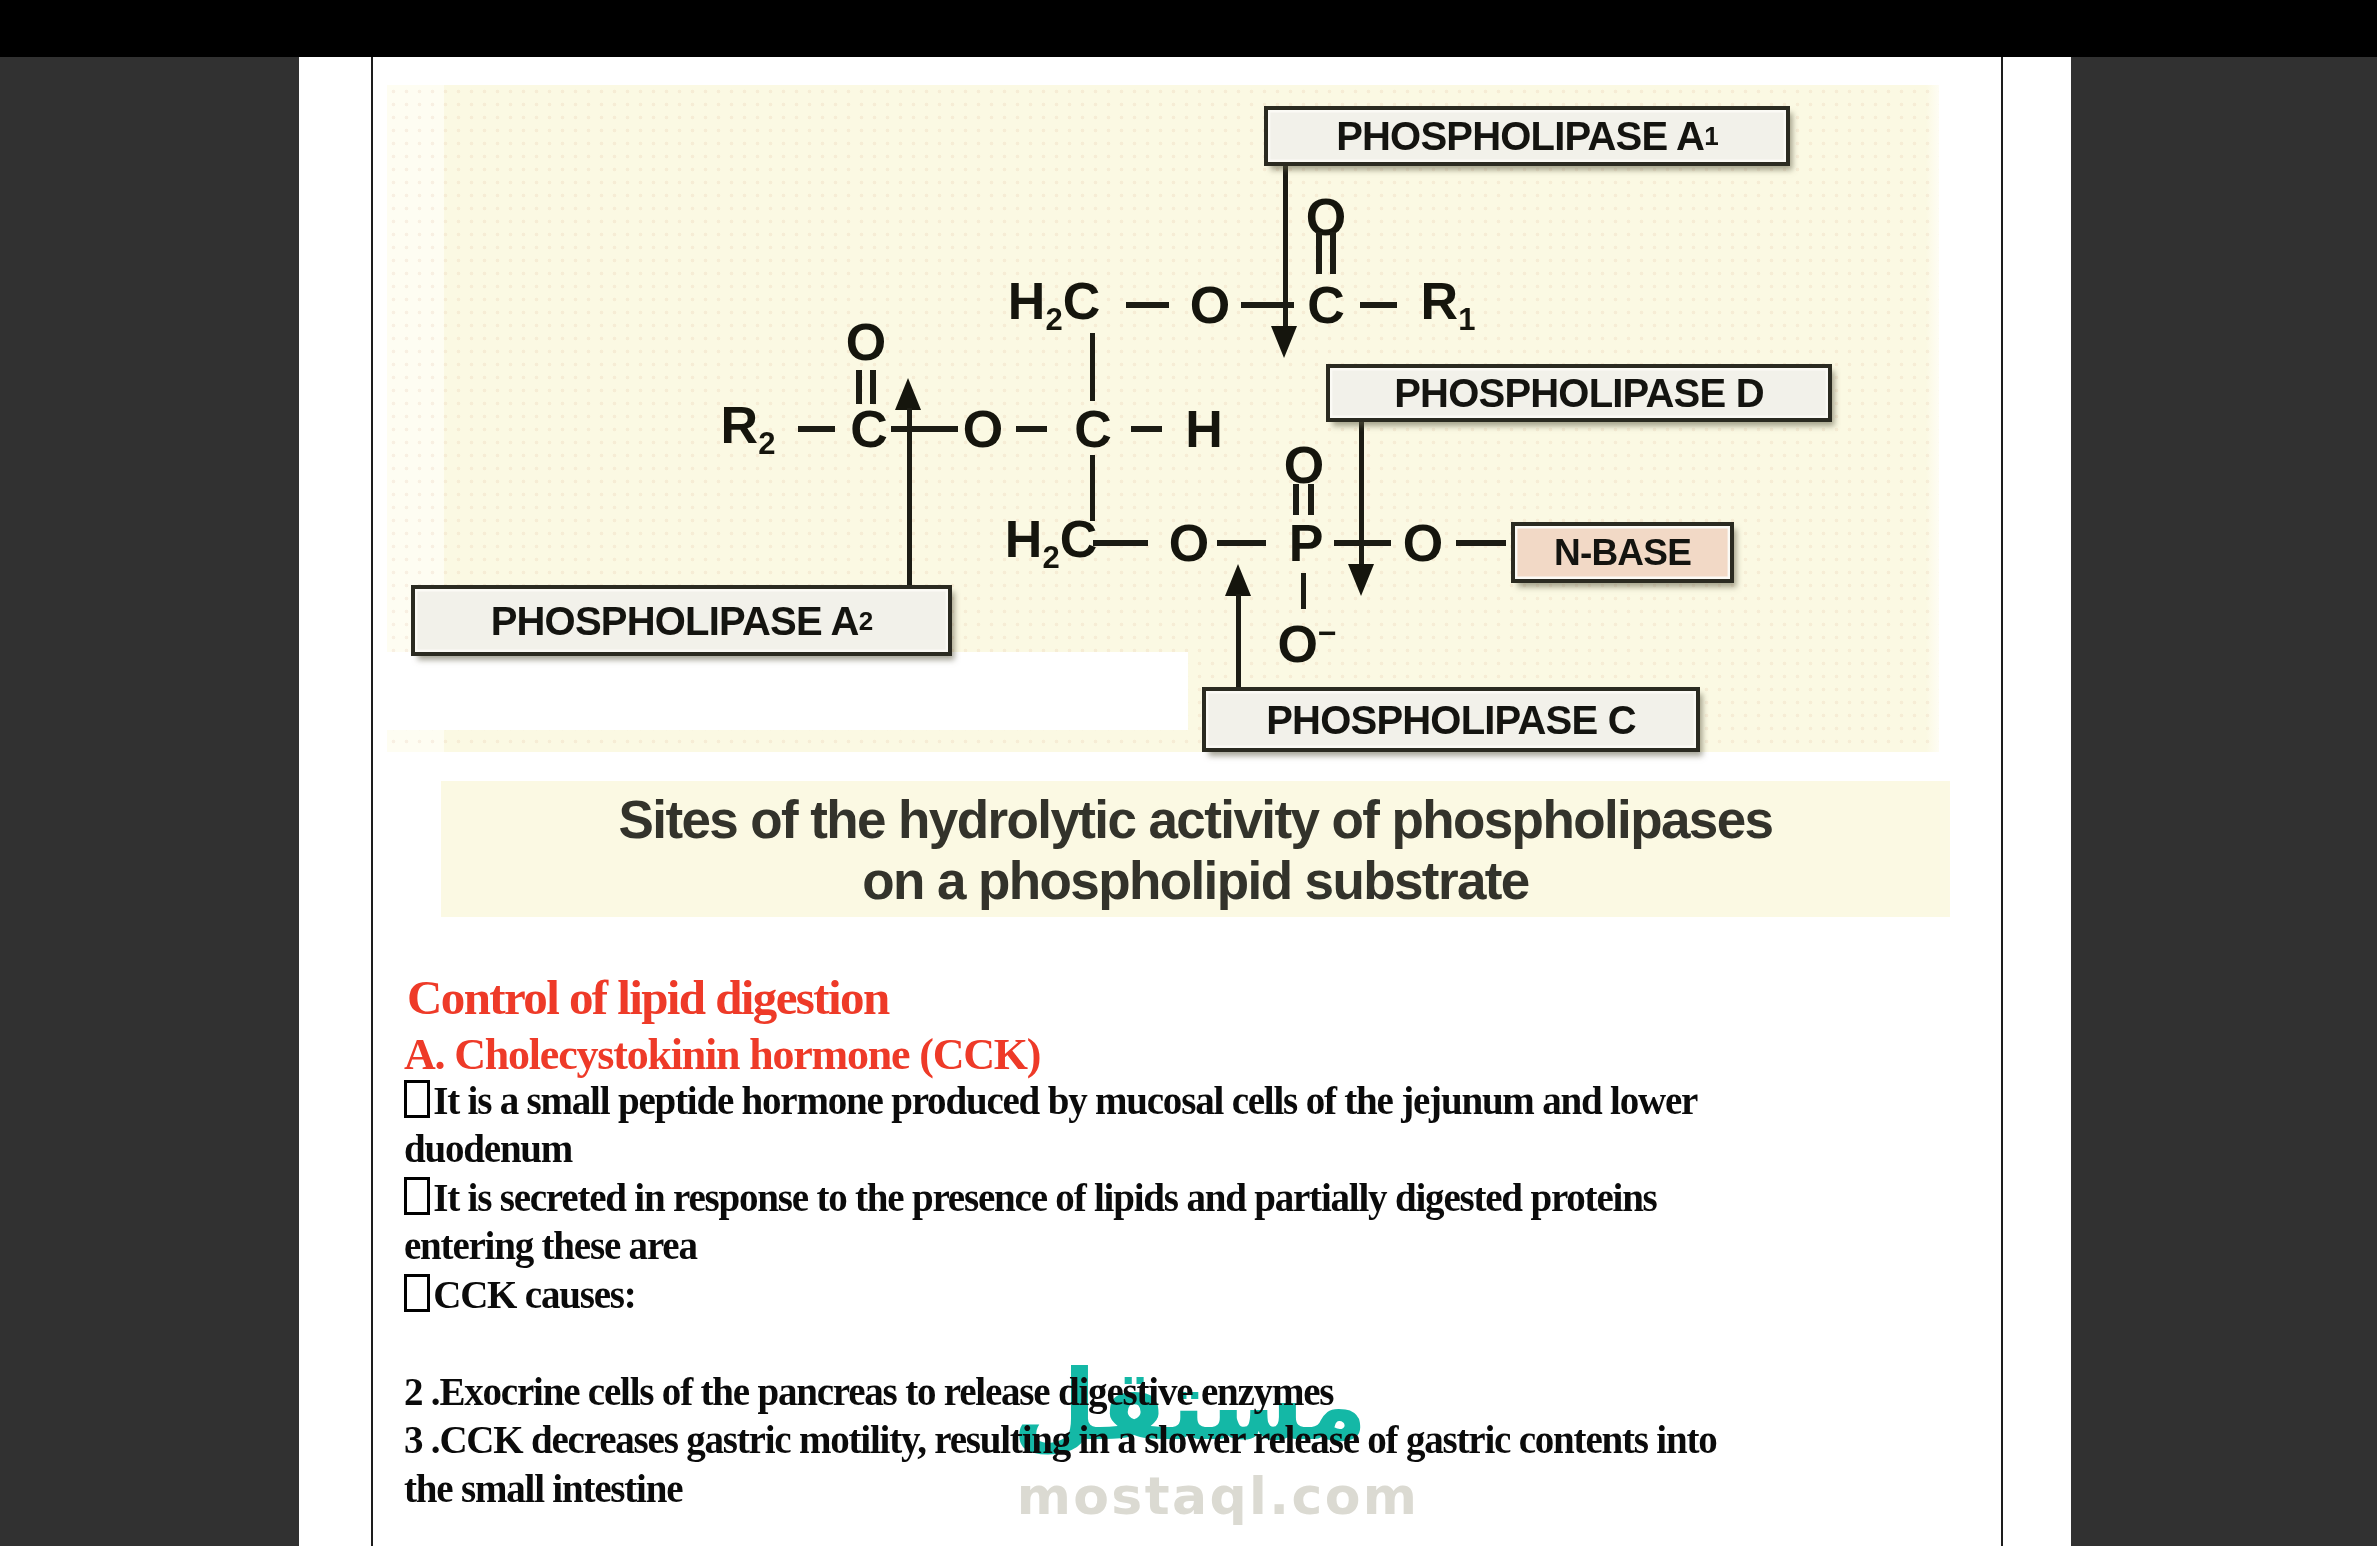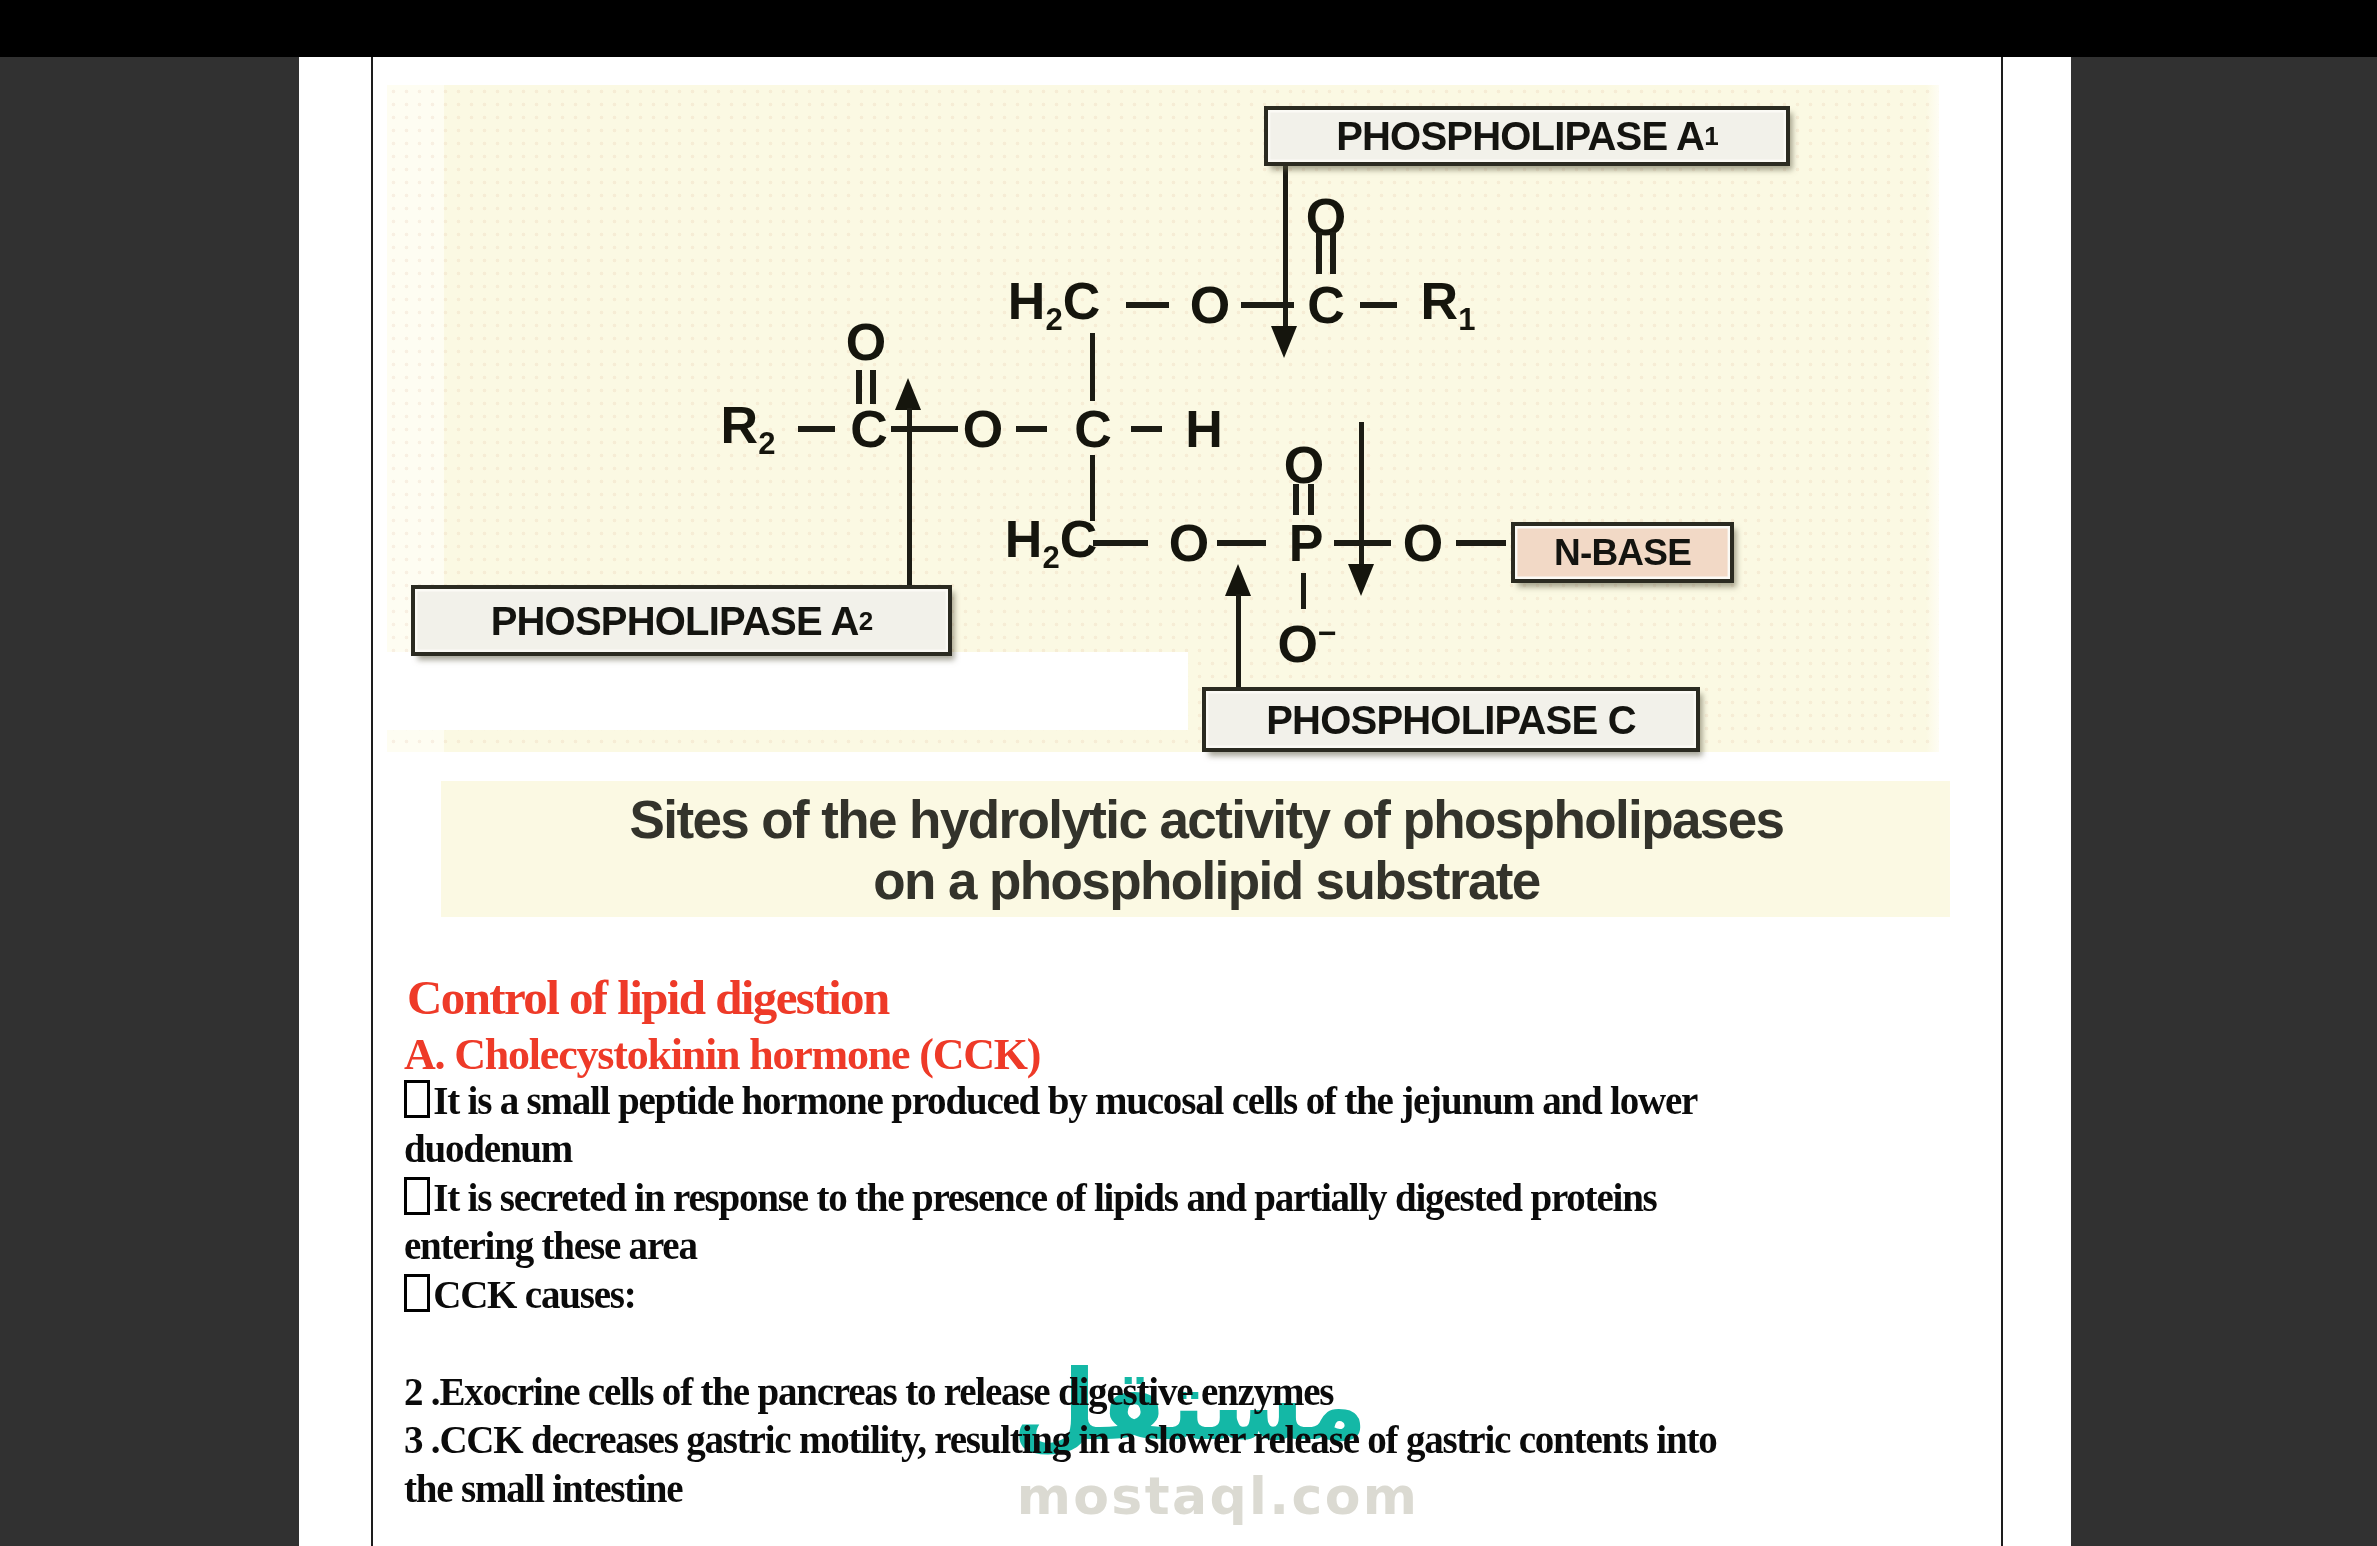--- a/index.html
+++ b/index.html
@@ -39,21 +39,21 @@
   .bh{background:#1c1c14;height:5.7px;}
   .bv{background:#1c1c14;width:4.9px;}
   .dbar{background:#1c1c14;width:5.7px;}
   .ahd{width:0;height:0;border-left:13.7px solid transparent;border-right:13.7px solid transparent;
        border-top:32px solid #15150d;}
   .ahu{width:0;height:0;border-left:13.7px solid transparent;border-right:13.7px solid transparent;
        border-bottom:32px solid #15150d;}
 
   
   .caption{left:441px;top:789px;width:1509px;text-align:center;color:#33332b;
-           font-weight:bold;letter-spacing:-1.6px;margin-left:11px;}
+           font-weight:bold;letter-spacing:-1.6px;}
   .caption div{font-size:53px;line-height:61px;}
 
   
   .serif{font-family:"Liberation Serif",serif;font-weight:bold;white-space:nowrap;}
   .h1red{left:407px;top:973px;font-size:49px;line-height:1;letter-spacing:-1.6px;color:#ee3a28;}
   .h2red{left:404px;top:1033px;font-size:44px;line-height:1;letter-spacing:-1.2px;color:#ee3a28;}
   .bline{left:404px;font-size:39px;line-height:42px;letter-spacing:-1.2px;color:#0b0b0b;}
   .tofu{display:inline-block;width:20px;height:32px;border:3.2px solid #000;
         margin-right:3.2px;vertical-align:-4px;}
 
@@ -128,20 +128,23 @@
   <div class="abs bv" style="left:1359px;top:422px;height:146px"></div>
   <div class="abs ahd" style="left:1348px;top:564px"></div>
 
   <div class="abs ahu" style="left:1225px;top:564px"></div>
   <div class="abs bv" style="left:1236px;top:594px;height:95px"></div>
 
   <div class="abs pbox" style="left:1264px;top:106px;width:526px;height:60px">
       <span>PHOSPHOLIPASE A</span>
       <sub>1</sub>
     </div>
+  <div class="abs pbox" style="left:1326px;top:364px;width:506px;height:58px">
+      <span>PHOSPHOLIPASE D</span>
+    </div>
   <div class="abs pbox" style="left:411px;top:585px;width:541px;height:71px">
       <span>PHOSPHOLIPASE A</span>
       <sub>2</sub>
     </div>
   <div class="abs pbox" style="left:1202px;top:687px;width:498px;height:65px">
       <span>PHOSPHOLIPASE C</span>
     </div>
   <div class="abs pbox nbase" style="left:1511px;top:522px;width:223px;height:61px">
       <span>N-BASE</span>
     </div>

